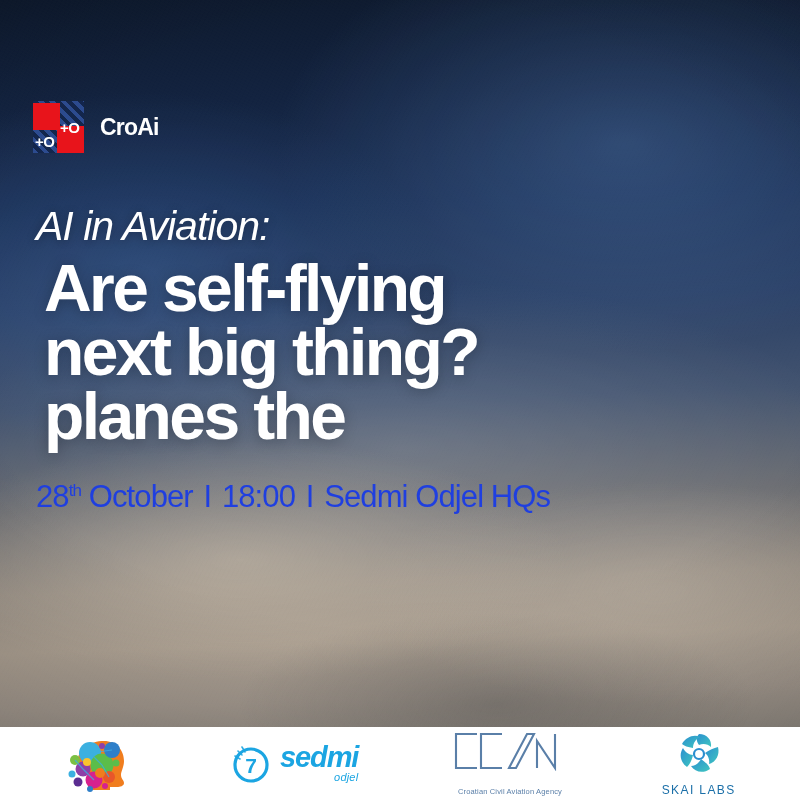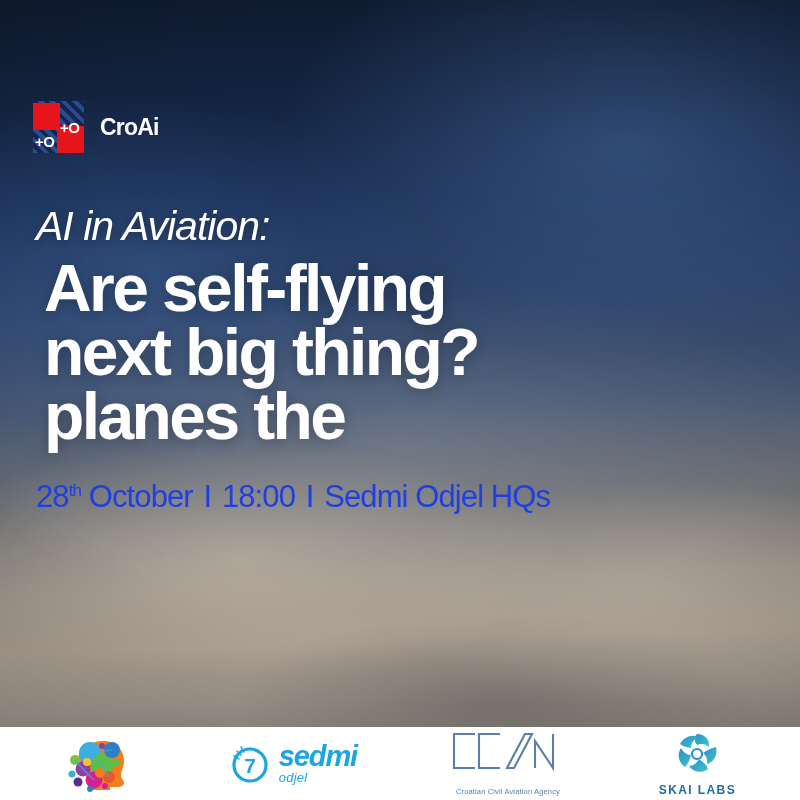--- a/index.html
+++ b/index.html
@@ -204,44 +204,44 @@
   .sedmi-word {
     color: #1ba5e2;
     font-size: 29px;
     font-weight: 700;
     letter-spacing: -1.1px;
     line-height: .95;
     display: block;
   }
   .sedmi-sub {
     color: #1ba5e2;
-    font-size: 13px;
+    font-size: 11px;
     font-weight: 400;
     letter-spacing: .2px;
     line-height: 1;
     display: block;
-    text-align: left;
+    text-align: right;
   }
 
   
   .ccaa { text-align: center; line-height: 1; }
   .ccaa-sub {
     color: #5a7fa8;
     font-size: 7.5px;
     letter-spacing: .15px;
     margin-top: 14px;
     white-space: nowrap;
   }
 
   
   .skai { text-align: center; line-height: 1; }
   .skai-word {
     color: #1b6fa8;
     font-size: 12px;
-    font-weight: 700;
+    font-weight: 400;
     letter-spacing: 1.4px;
     margin-top: 4px;
     white-space: nowrap;
   }
 </style>
 </head>
 <body>
 
 <div id="poster">
 

